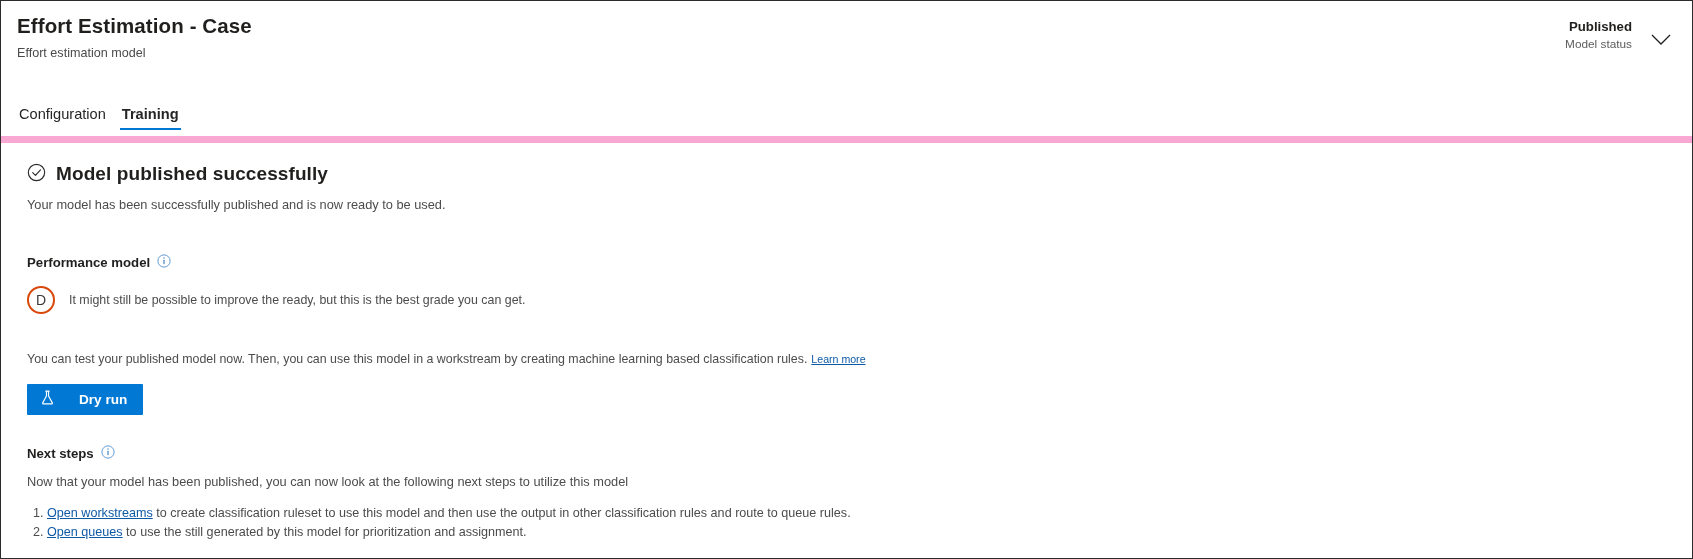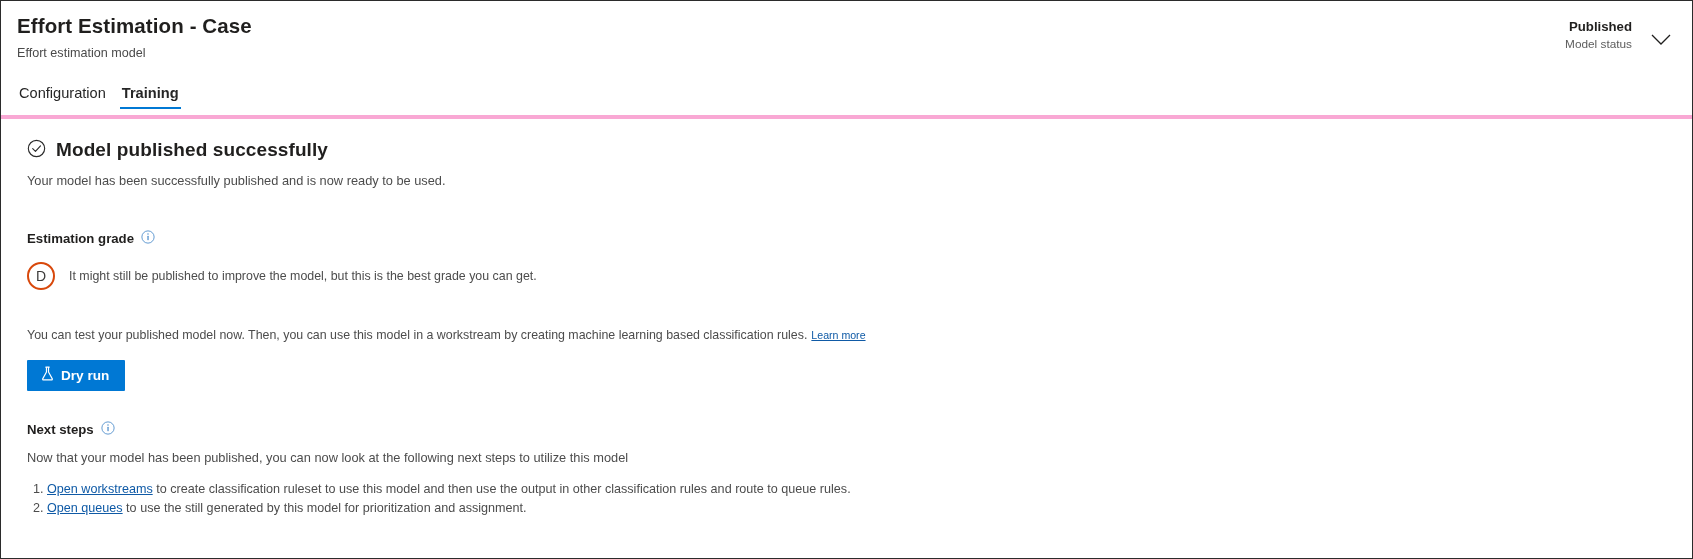--- a/index.html
+++ b/index.html
@@ -17,23 +17,23 @@
     height: 559px;
     box-sizing: border-box;
     border: 1px solid #2b2b2b;
     background: #ffffff;
     overflow: hidden;
   }
 
   
   .header {
     position: relative;
-    height: 118px;
+    height: 142px;
     box-sizing: border-box;
-    border-bottom: 4px solid #f9a8d4;
+    border-bottom: 7px solid #f9a8d4;
     background: #ffffff;
   }
   .title-block {
     position: absolute;
     left: 16px;
     top: 12px;
   }
   .page-title {
     font-size: 20.5px;
     font-weight: 600;
@@ -191,21 +191,21 @@
     text-decoration: underline;
     font-size: 10.6px;
     cursor: pointer;
     margin-left: 4px;
   }
 
   .dry-run-btn {
     margin-top: 16px;
     display: inline-flex;
     align-items: center;
-    gap: 6px;
+    gap: 24px;
     background: #0078d4;
     color: #ffffff;
     border: none;
     height: 31px;
     padding: 0 16px 0 13px;
     font-size: 13.6px;
     font-weight: 600;
     font-family: inherit;
     cursor: pointer;
     border-radius: 1px;
@@ -272,33 +272,33 @@
           <path d="M6 10.2 L8.9 13 L14.2 7.2" fill="none" stroke="#2b2b2b" stroke-width="1.2" stroke-linecap="round" stroke-linejoin="round"></path>
         </svg>
       </span>
       <span class="success-title">Model published successfully</span>
     </div>
     <div class="success-desc">Your model has been successfully published and is now ready to be used.</div>
 
     
     <div class="perf-section">
       <div class="section-heading-row">
-        <span class="section-heading">Estimation grade</span>
+        <span class="section-heading">Performance model</span>
         <span class="info-icon">
           <svg width="14" height="14" viewBox="0 0 16 16" aria-hidden="true">
             <circle cx="8" cy="8" r="7" fill="none" stroke="#4f8ecc" stroke-width="1"></circle>
             <circle cx="8" cy="4.6" r="0.85" fill="#4f8ecc"></circle>
             <rect x="7.3" y="6.6" width="1.45" height="5" rx="0.5" fill="#4f8ecc"></rect>
           </svg>
         </span>
       </div>
 
       <div class="grade-row">
         <div class="grade-badge">D</div>
-        <div class="grade-text">It might still be published to improve the model, but this is the best grade you can get.</div>
+        <div class="grade-text">It might still be possible to improve the ready, but this is the best grade you can get.</div>
       </div>
     </div>
 
     
     <div class="test-para">
       <span>You can test your published model now. Then, you can use this model in a workstream by creating machine learning based classification rules.</span><a class="inline-link">Learn more</a>
     </div>
 
     <button class="dry-run-btn">
       <span class="flask-icon">

